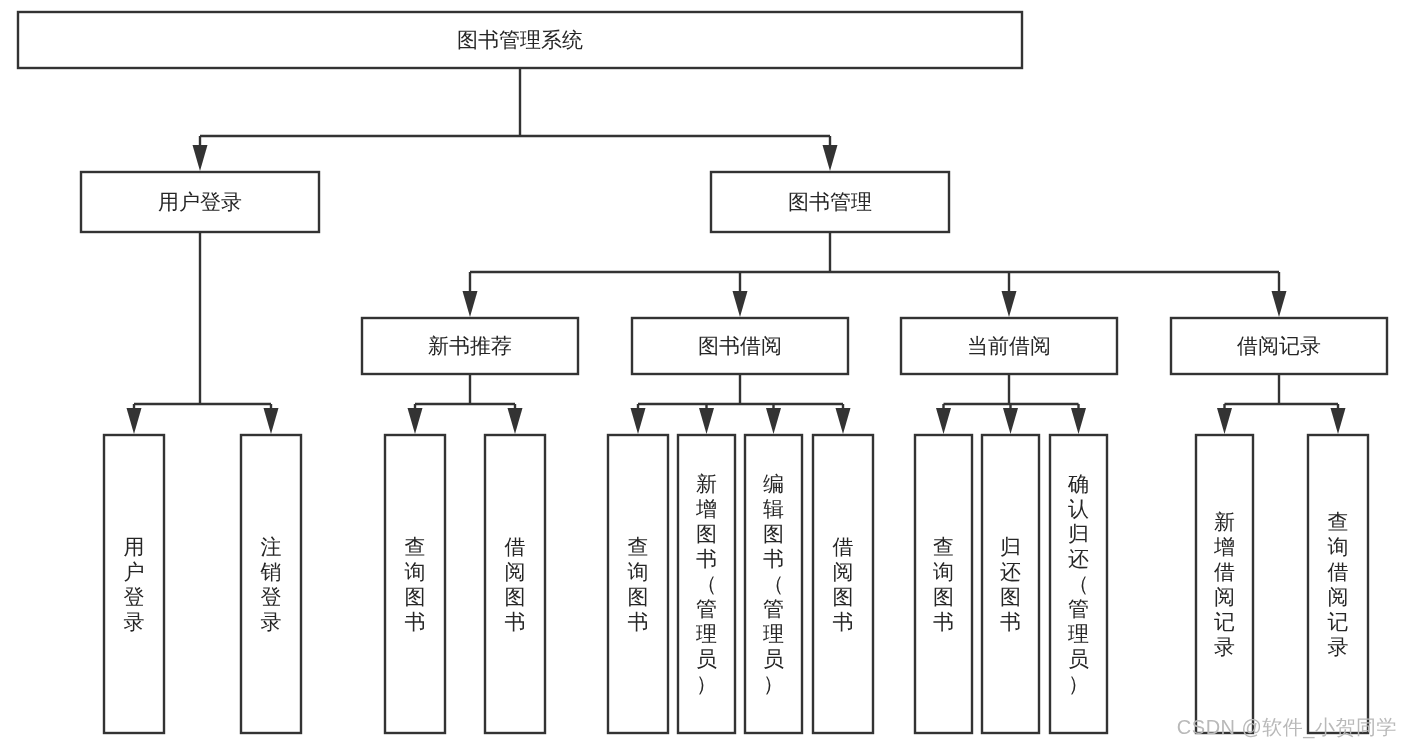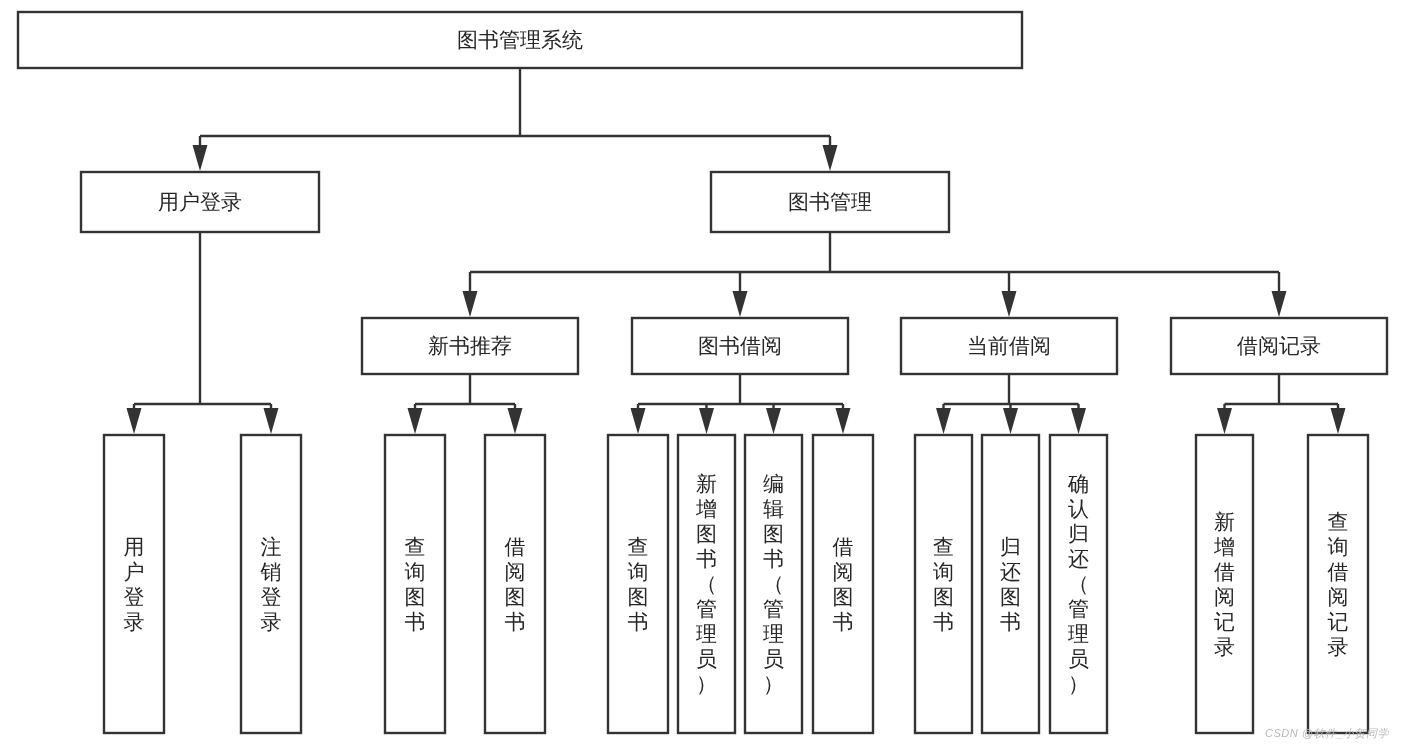--- a/index.html
+++ b/index.html
@@ -50,29 +50,28 @@
     dominant-baseline: middle;
   }
   .node-label-v {
     font-family: "Liberation Sans", "DejaVu Sans", sans-serif;
     font-size: 21px;
     fill: #262626;
     text-anchor: middle;
   }
   .watermark {
     position: absolute;
-    right: 16px;
+    right: 8px;
     bottom: 6px;
     font-family: "Liberation Sans", "DejaVu Sans", sans-serif;
-    font-size: 11px;
+    font-size: 20px;
     color: #b9b9b9;
     letter-spacing: 0.5px;
     white-space: nowrap;
     pointer-events: none;
-    font-style: italic;
   }
 </style>
 </head>
 <body>
 
 <div id="diagram-root">
   <svg class="diagram" viewBox="0 0 1405 747">
     <g id="edge-layer">
         <g>
           <path class="connector" d="M 520 68 L 520 136"></path>

